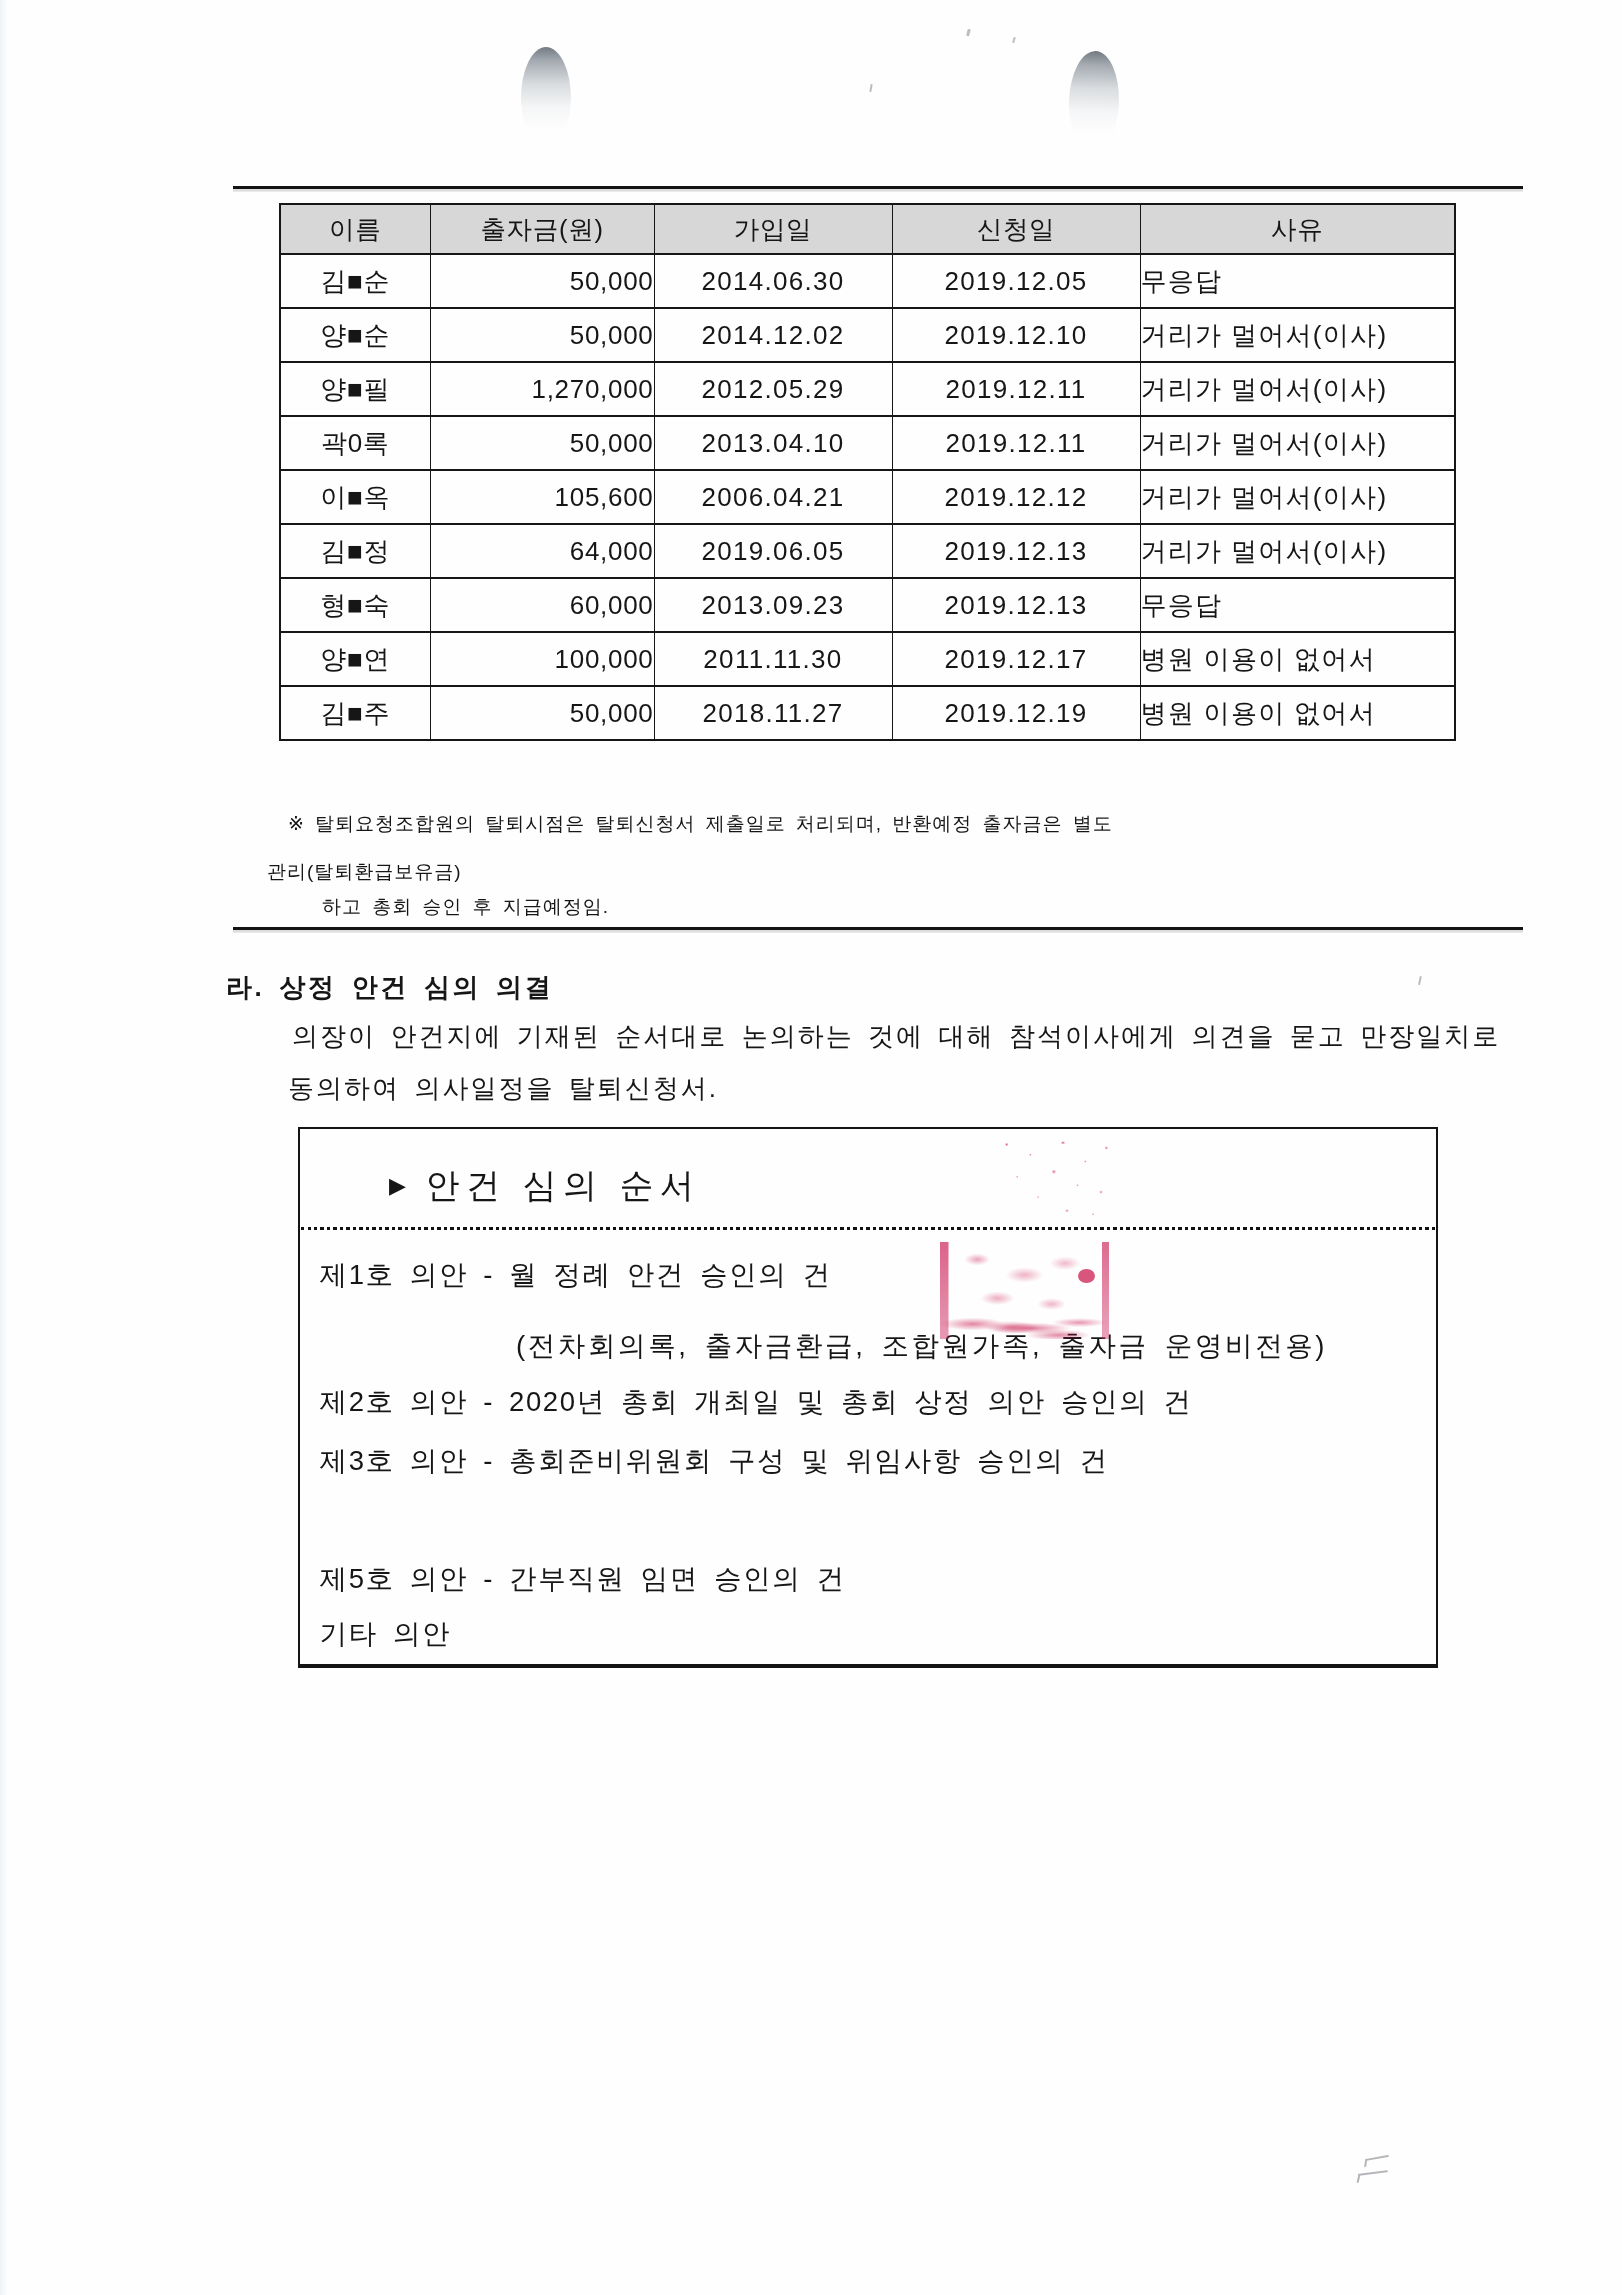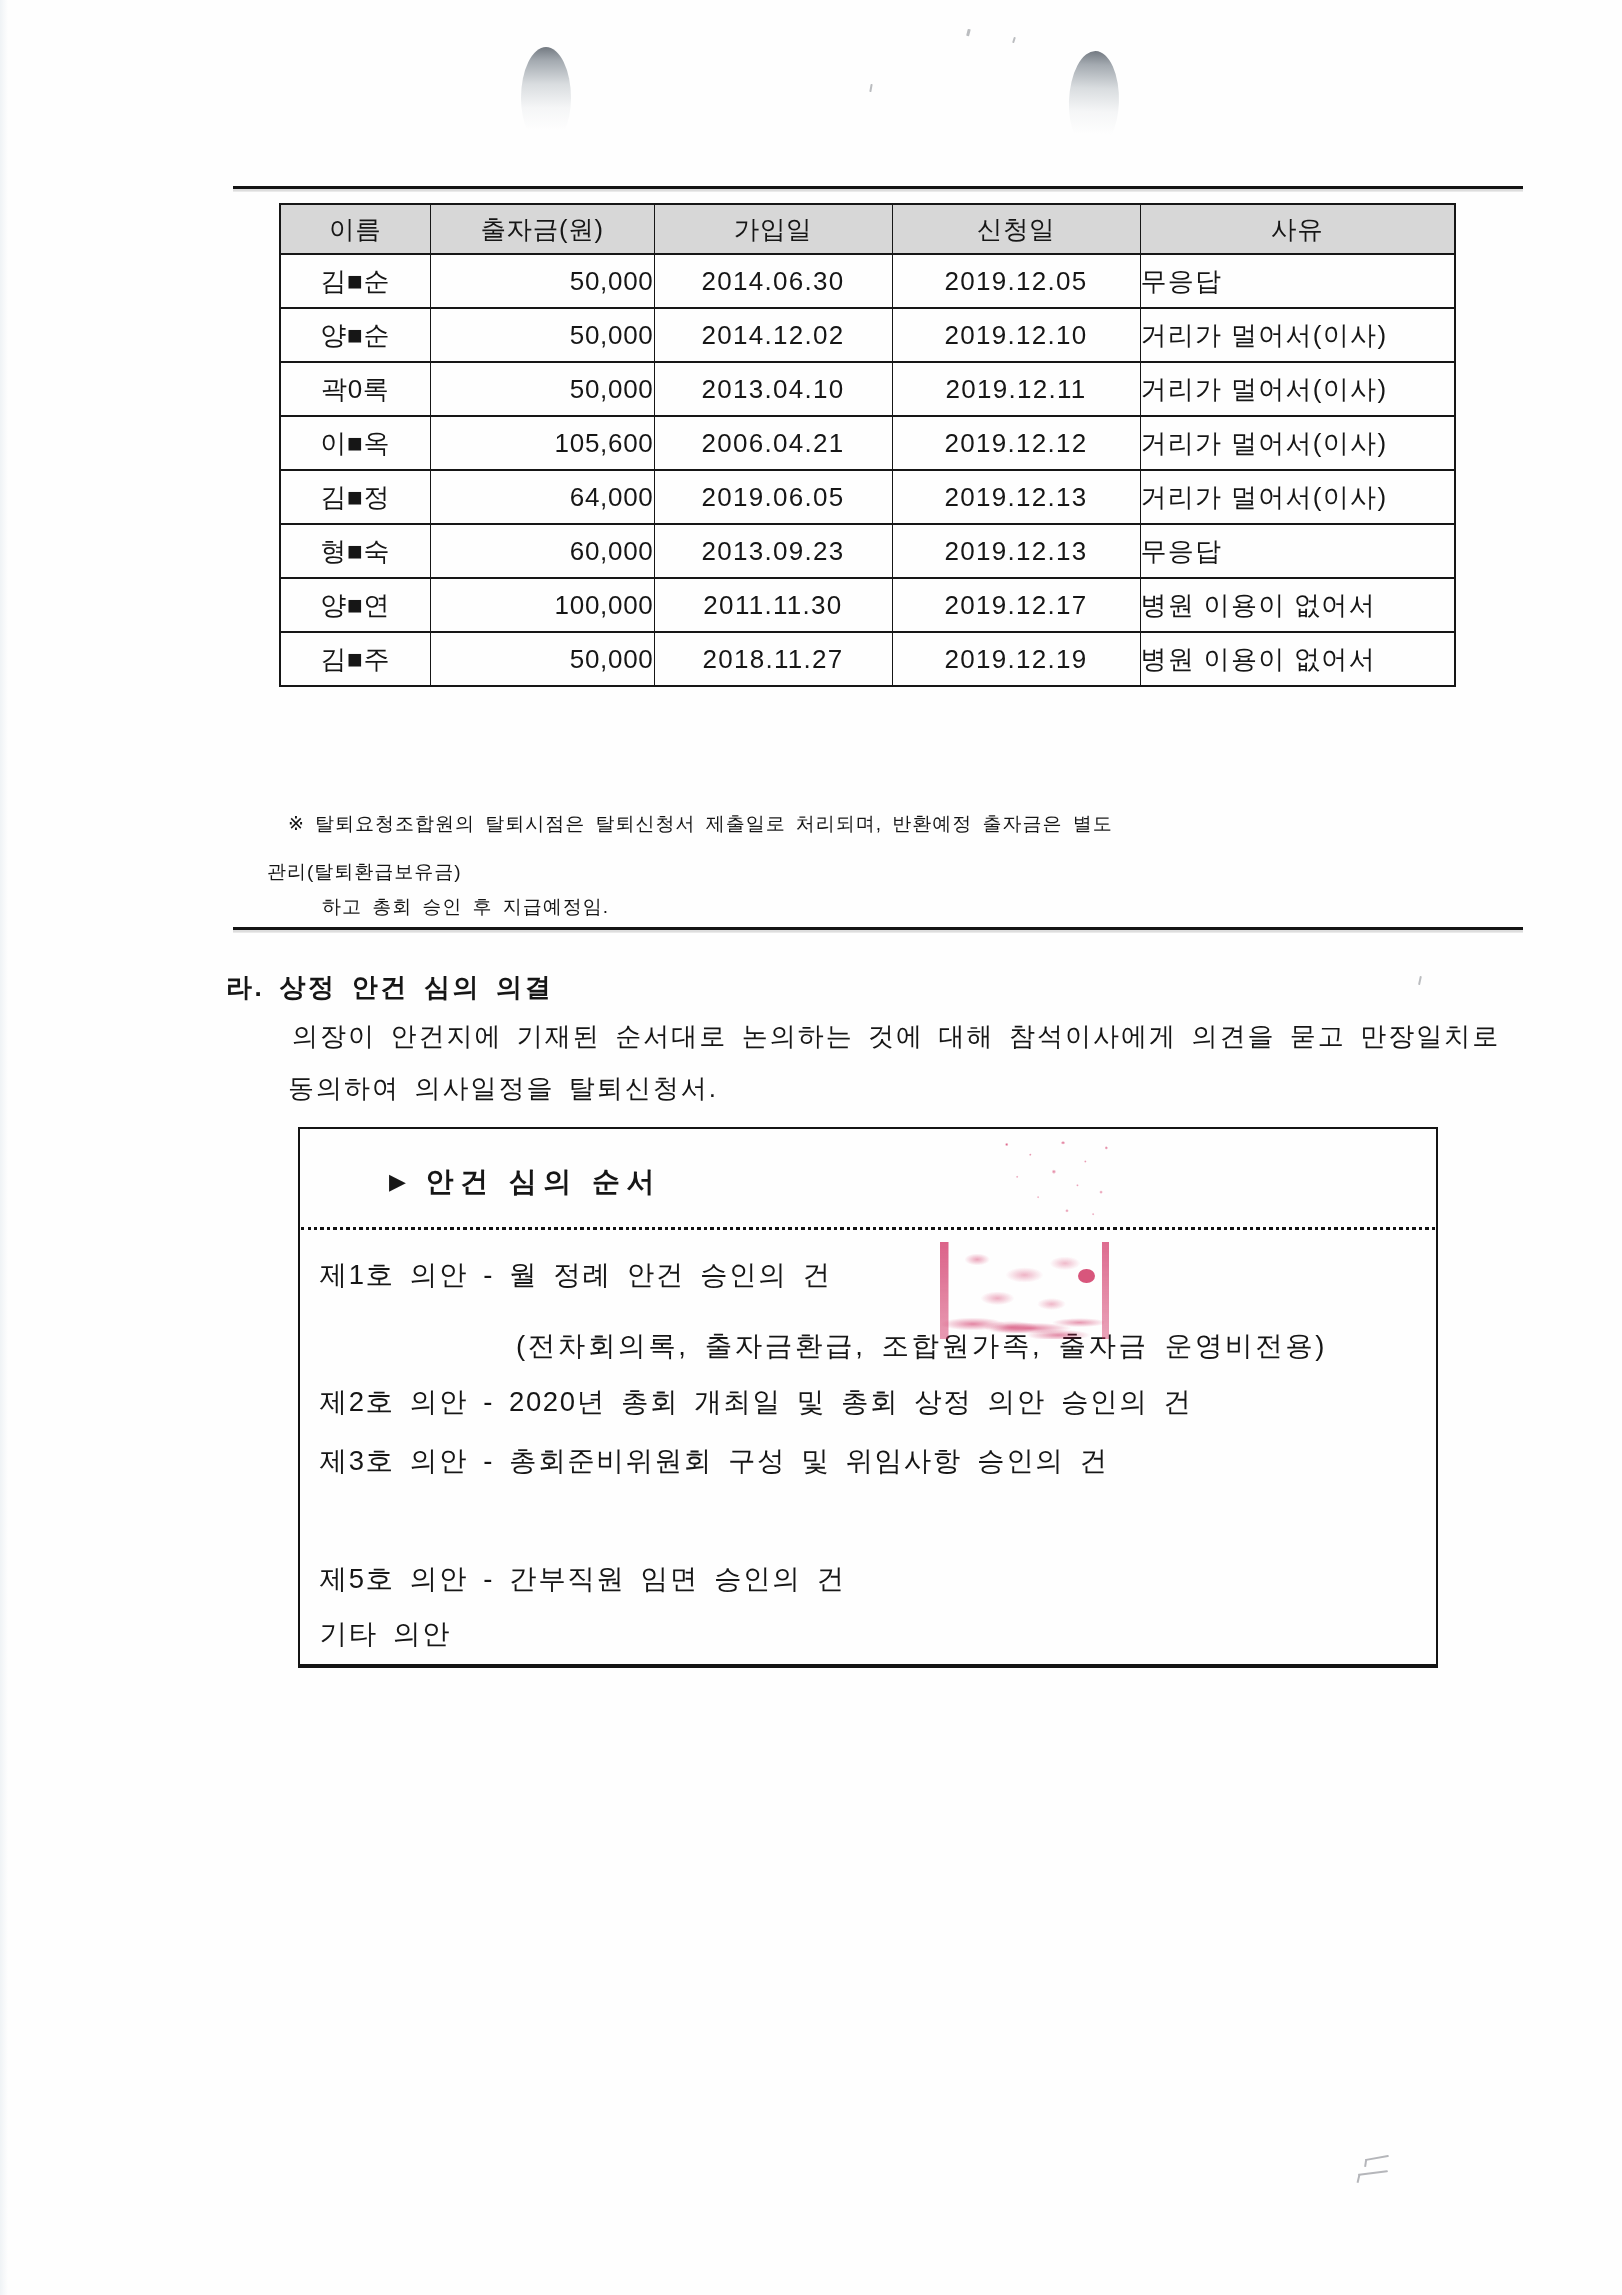--- a/index.html
+++ b/index.html
@@ -151,22 +151,22 @@
     display: flex;
     align-items: center;
     white-space: nowrap;
   }
   .agenda-title .tri {
     font-size: 22px;
     margin-right: 19.6px;
     line-height: 1;
   }
   .agenda-title .ttl {
-    font-size: 28px;
-    font-weight: 700;
+    font-size: 34px;
+    font-weight: 400;
     letter-spacing: 6.5px;
   }
   .agenda-dotted {
     position: absolute;
     left: 1.3px;
     right: 1.3px;
     top: 98px;
     height: 3.3px;
     background: repeating-linear-gradient(90deg,
       #121212 0px, #121212 3.3px,
@@ -308,20 +308,27 @@
         <td class="c-reason">무응답</td>
       </tr>
       <tr>
         <td class="c-name">양■순</td>
         <td class="c-amount">50,000</td>
         <td class="c-date">2014.12.02</td>
         <td class="c-date">2019.12.10</td>
         <td class="c-reason">거리가 멀어서(이사)</td>
       </tr>
       <tr>
+        <td class="c-name">양■필</td>
+        <td class="c-amount">1,270,000</td>
+        <td class="c-date">2012.05.29</td>
+        <td class="c-date">2019.12.11</td>
+        <td class="c-reason">거리가 멀어서(이사)</td>
+      </tr>
+      <tr>
         <td class="c-name">곽0록</td>
         <td class="c-amount">50,000</td>
         <td class="c-date">2013.04.10</td>
         <td class="c-date">2019.12.11</td>
         <td class="c-reason">거리가 멀어서(이사)</td>
       </tr>
       <tr>
         <td class="c-name">이■옥</td>
         <td class="c-amount">105,600</td>
         <td class="c-date">2006.04.21</td>

